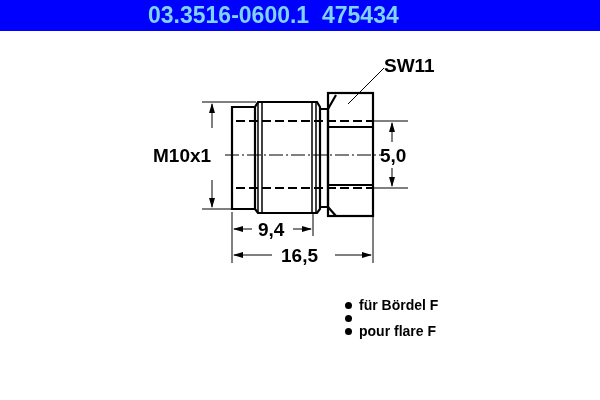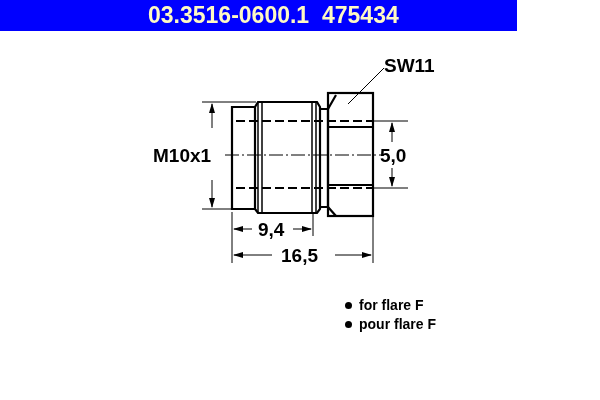--- a/index.html
+++ b/index.html
@@ -1,17 +1,17 @@
 <!DOCTYPE html>
 <html><head>
 <meta charset="utf-8">
 <style>
   html, body { margin:0; padding:0; background:#fff; }
   body { width:600px; height:400px; position:relative; overflow:hidden; font-family:"Liberation Sans", sans-serif; }
-  .header { position:absolute; left:0; top:0; width:517px; height:31px; background:#0000ff; color:#fef9c3; font-weight:bold; font-size:23px; line-height:31px; }
+  .header { position:absolute; left:0; top:0; width:600px; height:31px; background:#0000ff; color:#7dd3fc; font-weight:bold; font-size:23px; line-height:31px; }
   .header .pn { position:absolute; left:148px; top:0; }
   .header .num { position:absolute; left:322px; top:0; }
   svg.drawing { position:absolute; left:0; top:0; }
   .dimtxt { font-family:"Liberation Sans", sans-serif; font-weight:bold; font-size:19px; fill:#000; }
   .notes { position:absolute; left:345px; top:296px; font-weight:bold; font-size:14px; line-height:19px; color:#000; }
   .notes .row { display:flex; align-items:center; }
   .notes .bullet { width:7px; height:7px; border-radius:50%; background:#000; margin-right:7px; }
 </style>
 </head>
 <body>
@@ -80,19 +80,22 @@
     <line x1="272" y1="255" x2="234" y2="255" marker-end="url(#arr)"></line>
     <line x1="335" y1="255" x2="371" y2="255" marker-end="url(#arr)"></line>
   </g>
   <text x="258" y="236" class="dimtxt">9,4</text>
   <text x="281" y="262" class="dimtxt">16,5</text>
 </svg>
 
 <div class="notes">
   <div class="row">
       <span class="bullet"></span>
-      <span>for flare F</span>
+      <span>für Bördel F</span>
+    </div>
+  <div class="row">
+      <span class="bullet"></span>
     </div>
   <div class="row">
       <span class="bullet"></span>
       <span>pour flare F</span>
     </div>
 </div>
 
 </body></html>

